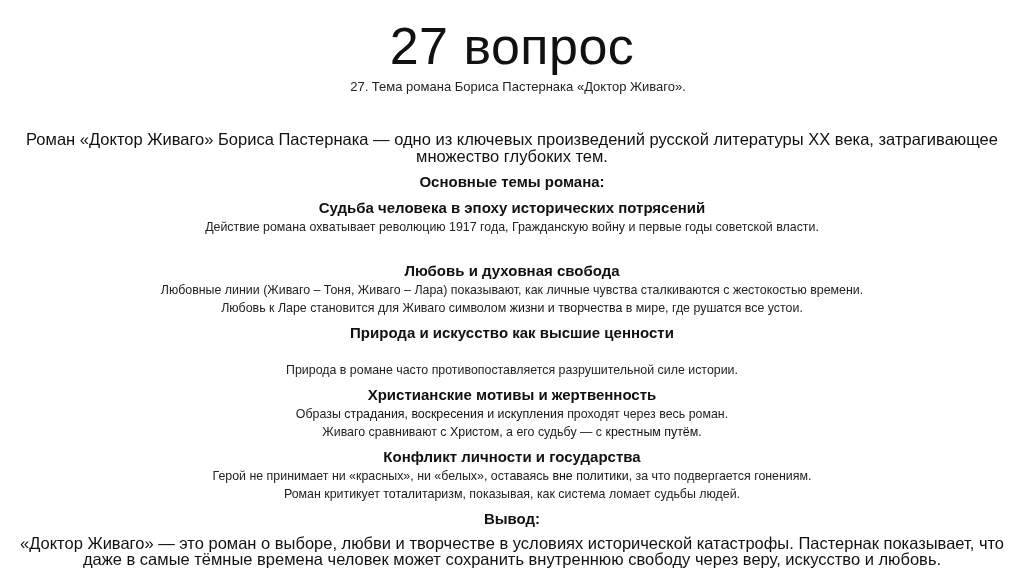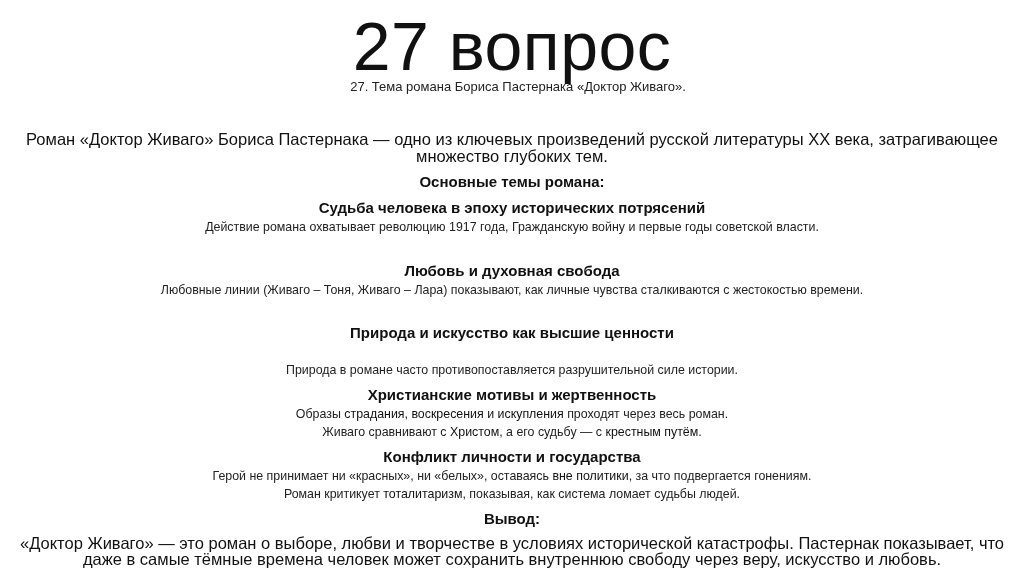--- a/index.html
+++ b/index.html
@@ -1,20 +1,20 @@
 <!DOCTYPE html>
 <html><head>
 <meta charset="utf-8">
 <style>
   html, body { margin: 0; padding: 0; background: #ffffff; }
   body { width: 1024px; height: 574px; overflow: hidden; position: relative;
          font-family: "Liberation Sans", "DejaVu Sans", sans-serif; color: #111; }
   .slide { position: absolute; left: 0; top: 0; width: 1024px; height: 574px; }
   .line { position: absolute; left: 0; width: 1024px; text-align: center; white-space: nowrap; }
-  .title { top: 14px; font-size: 68px; line-height: 64px; font-weight: 400; color: #111; letter-spacing: 0.5px; }
+  .title { top: 14px; font-size: 52px; line-height: 64px; font-weight: 400; color: #111; letter-spacing: 0.5px; }
   .subtitle { top: 79px; font-size: 13px; line-height: 16px; color: #222; margin-left: 6px; }
   .intro { font-size: 16.5px; line-height: 17px; color: #111; }
   .h { font-size: 15px; font-weight: 700; line-height: 18px; color: #111; text-align: center; }
   .p { font-size: 12.4px; line-height: 16px; color: #222; }
   .concl { font-size: 16.5px; line-height: 17px; color: #111; text-align: center; }
   b { font-weight: 400; color: #111; }
 </style>
 </head>
 <body>
 
@@ -26,20 +26,21 @@
   <div class="line intro" style="top:131px"><span>Роман </span><b>«Доктор Живаго»</b><span> Бориса Пастернака — одно из ключевых произведений русской литературы XX века, затрагивающее</span></div>
   <div class="line intro" style="top:148px"><span>множество глубоких тем.</span></div>
 
   <div class="line h" style="top:173px">Основные темы романа:</div>
 
   <div class="line h" style="top:199px">Судьба человека в эпоху исторических потрясений</div>
   <div class="line p" style="top:219px"><span>Действие романа охватывает революцию 1917 года, Гражданскую войну и первые годы советской власти.</span></div>
 
   <div class="line h" style="top:262px">Любовь и духовная свобода</div>
   <div class="line p" style="top:282px"><span>Любовные линии (Живаго – Тоня, Живаго – Лара) показывают, как личные чувства сталкиваются с жестокостью времени.</span></div>
+  <div class="line p" style="top:300px"><span>Любовь к Ларе становится для Живаго символом </span><b>жизни и творчества</b><span> в мире, где рушатся все устои.</span></div>
 
   <div class="line h" style="top:324px">Природа и искусство как высшие ценности</div>
   <div class="line p" style="top:362px"><span>Природа в романе часто противопоставляется разрушительной силе истории.</span></div>
 
   <div class="line p" style="top:406px"><span>Образы </span><b>страдания, воскресения и искупления</b><span> проходят через весь роман.</span></div>
   <div class="line h" style="top:386px">Христианские мотивы и жертвенность</div>
   <div class="line p" style="top:424px"><span>Живаго сравнивают с </span><b>Христом</b><span>, а его судьбу — с </span><b>крестным путём</b><span>.</span></div>
 
   <div class="line h" style="top:448px">Конфликт личности и государства</div>
   <div class="line p" style="top:468px"><span>Герой не принимает ни «красных», ни «белых», оставаясь </span><b>вне политики</b><span>, за что подвергается гонениям.</span></div>

